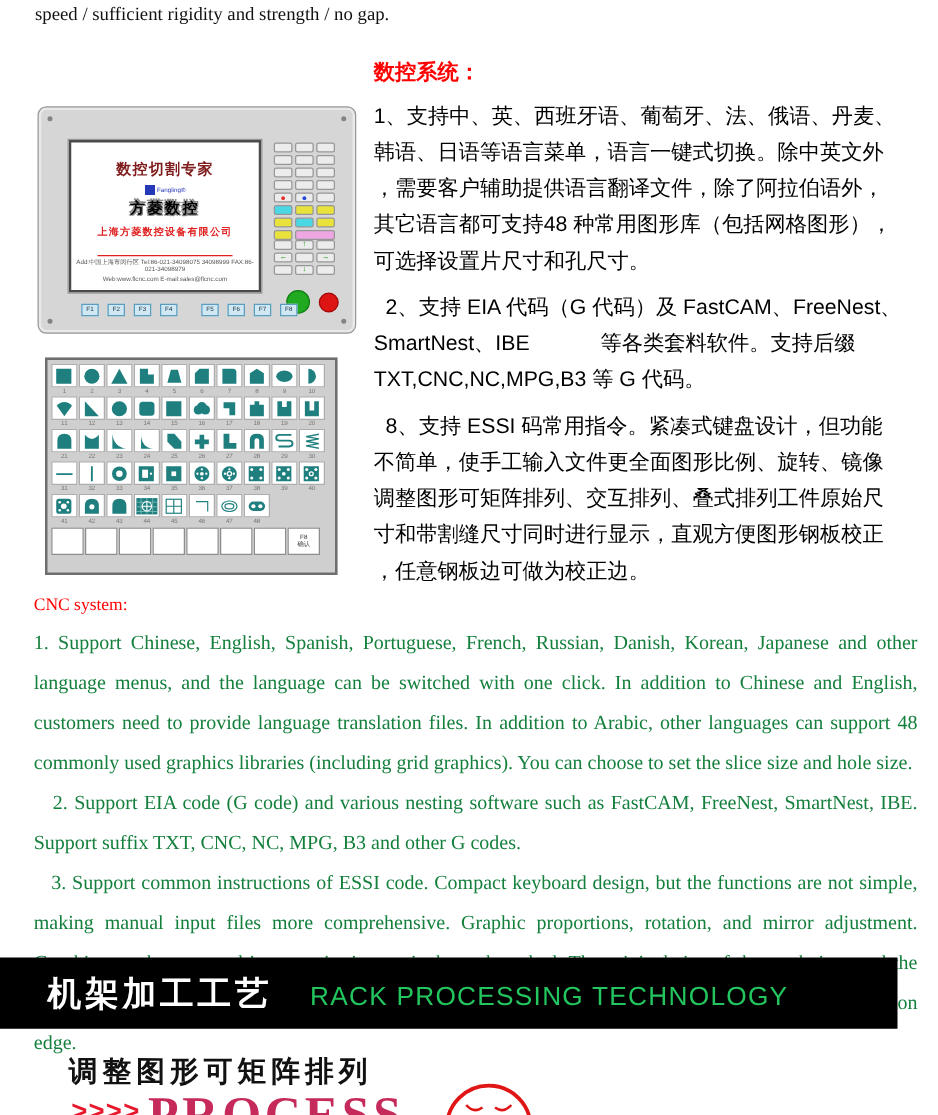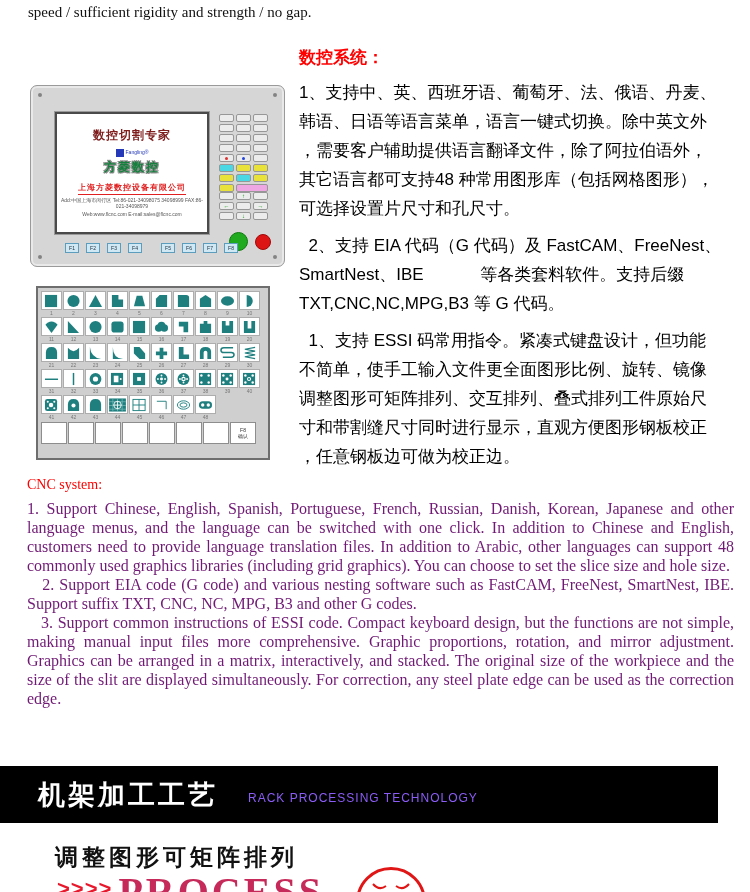--- a/index.html
+++ b/index.html
@@ -13,24 +13,24 @@
               background:#d6d6d6;border:1px solid #9a9a9a;border-radius:7px;
               box-shadow:inset 0 0 0 2px #e9e9e9;}
   .screw{position:absolute;width:4px;height:4px;border-radius:50%;background:#838383;}
   .screw.tl{left:7px;top:7px}.screw.tr{right:7px;top:7px}
   .screw.bl{left:7px;bottom:7px}.screw.br{right:7px;bottom:7px}
   .screen{position:absolute;left:24px;top:26px;width:150px;height:118px;background:#fff;
           border:2px solid #4a4a4a;outline:1px solid #9a9a9a;text-align:center;overflow:hidden;}
   .scr-title{margin-top:13px;font-size:12px;font-weight:bold;color:#7f1d1d;letter-spacing:1px;}
   .scr-logo-row{margin-top:4px;font-size:5px;color:#2438b8;line-height:8px;}
   .logo-sq{display:inline-block;width:8px;height:8px;background:#2438b8;vertical-align:middle;margin-right:2px;}
-  .scr-brand{margin-top:2px;font-size:12px;font-weight:bold;letter-spacing:2px;color:#15803d;
+  .scr-brand{margin-top:2px;font-size:12px;font-weight:bold;letter-spacing:2px;color:#000000;
              text-shadow:-1px -1px 0 #8a8a8a,1px -1px 0 #8a8a8a,-1px 1px 0 #8a8a8a,1px 1px 0 #8a8a8a;}
   .scr-company{display:inline-block;margin-top:4px;font-size:8px;font-weight:bold;color:#e02020;
-               border-bottom:1px solid #e02020;padding-bottom:1px;letter-spacing:1px;}
+               border-bottom:1px solid #e02020;padding-bottom:13px;letter-spacing:1px;}
   .scr-addr{font-size:5px;color:#555;line-height:6px;margin-top:2px;}
   .keypad{position:absolute;left:188px;top:28px;width:58px;display:flex;flex-direction:column;gap:2px;}
   .krow{display:flex;gap:2px;}
   .key{width:15px;height:8px;background:#ececec;border:1px solid #979797;border-radius:2px;
        box-sizing:border-box;display:flex;align-items:center;justify-content:center;font-size:5px;color:#333;}
   .key.cyan{background:#49d8e4}.key.yellow{background:#e8e23a}
   .key.pink{background:#efa7e3;width:32px}
   .key .dot{width:3px;height:3px;border-radius:50%;}
   .dot.red{background:#e03030}.dot.blue{background:#2244dd}
   .arrowpad{position:absolute;left:188px;top:106px;width:58px;display:flex;flex-direction:column;gap:2px;}
@@ -57,26 +57,26 @@
           display:flex;align-items:center;justify-content:center;font-size:5px;color:#333;
           white-space:pre-line;text-align:center;line-height:6px;}
 
   
   .cn-block{position:absolute;left:299px;top:46px;width:452px;}
   .red-head{margin:0 0 9px 0;font-size:17px;font-weight:bold;color:#ff0000;}
   .cn-p{margin:0 0 8px 0;font-size:17px;line-height:29px;color:#000;white-space:pre-wrap;}
 
   .en-block{position:absolute;left:27px;top:477px;width:707px;font-family:"Liberation Serif",serif;}
   .en-head{margin:0 0 6px 0;font-size:14px;font-weight:normal;color:#ff0000;}
-  .en-p{margin:0;font-size:16px;line-height:19px;color:#701a75;text-align:justify;white-space:pre-wrap;}
+  .en-p{margin:0;font-size:16px;line-height:32px;color:#15803d;text-align:justify;white-space:pre-wrap;}
 
   .banner{position:absolute;left:0;top:766px;width:718px;height:57px;background:#000;
           display:flex;align-items:center;}
   .banner-cn{margin-left:38px;font-size:27px;font-weight:bold;color:#fff;letter-spacing:3px;}
-  .banner-en{margin-left:30px;margin-top:6px;font-size:12px;color:#8b5cf6;letter-spacing:1px;text-align:center;}
+  .banner-en{margin-left:30px;margin-top:6px;font-size:21px;color:#22c55e;letter-spacing:1px;text-align:center;}
 
   .process-cn{position:absolute;left:55px;top:842px;font-size:23px;font-weight:bold;color:#111;letter-spacing:4px;}
   .process-row{position:absolute;left:57px;top:868px;display:flex;align-items:flex-start;}
   .chev{color:#e8182c;font-size:22px;font-weight:bold;letter-spacing:1px;margin-top:8px;}
   .process-en{margin-left:6px;font-family:"Liberation Serif",serif;font-size:40px;font-weight:bold;
               color:#c62a5a;letter-spacing:3px;}
   .stamp{position:absolute;left:356px;top:867px;width:70px;height:70px;border:3px solid #e01515;
          border-radius:50%;box-sizing:border-box;}
 </style>
 </head>
@@ -645,21 +645,21 @@
   <div class="cn-block">
     <h3 class="red-head">数控系统：</h3>
     <p class="cn-p">1、支持中、英、西班牙语、葡萄牙、法、俄语、丹麦、
 韩语、日语等语言菜单，语言一键式切换。除中英文外
 ，需要客户辅助提供语言翻译文件，除了阿拉伯语外，
 其它语言都可支持48 种常用图形库（包括网格图形），
 可选择设置片尺寸和孔尺寸。</p>
     <p class="cn-p">  2、支持 EIA 代码（G 代码）及 FastCAM、FreeNest、
 SmartNest、IBE            等各类套料软件。支持后缀
 TXT,CNC,NC,MPG,B3 等 G 代码。</p>
-    <p class="cn-p">  1、支持 ESSI 码常用指令。紧凑式键盘设计，但功能
+    <p class="cn-p">  8、支持 ESSI 码常用指令。紧凑式键盘设计，但功能
 不简单，使手工输入文件更全面图形比例、旋转、镜像
 调整图形可矩阵排列、交互排列、叠式排列工件原始尺
 寸和带割缝尺寸同时进行显示，直观方便图形钢板校正
 ，任意钢板边可做为校正边。</p>
   </div>
 
   <div class="en-block">
     <h3 class="en-head">CNC system:</h3>
     <p class="en-p">1. Support Chinese, English, Spanish, Portuguese, French, Russian, Danish, Korean, Japanese and other language menus, and the language can be switched with one click. In addition to Chinese and English, customers need to provide language translation files. In addition to Arabic, other languages can support 48 commonly used graphics libraries (including grid graphics). You can choose to set the slice size and hole size.</p>
     <p class="en-p">   2. Support EIA code (G code) and various nesting software such as FastCAM, FreeNest, SmartNest, IBE. Support suffix TXT, CNC, NC, MPG, B3 and other G codes.</p>

